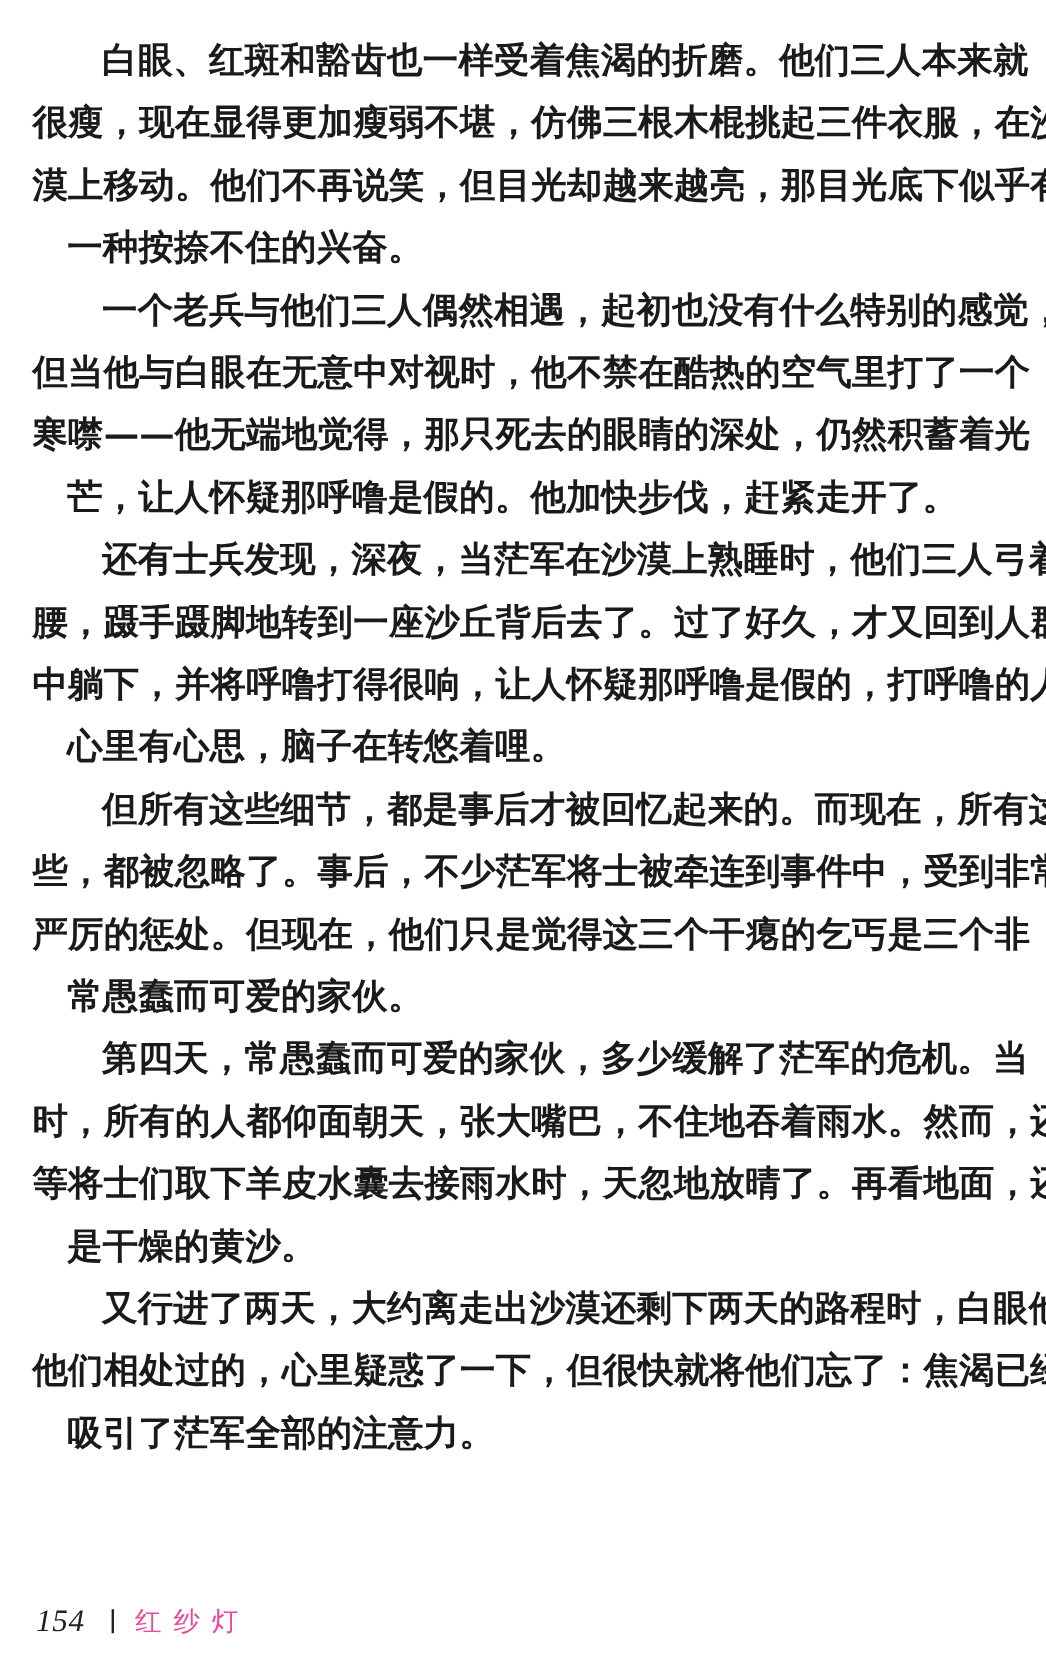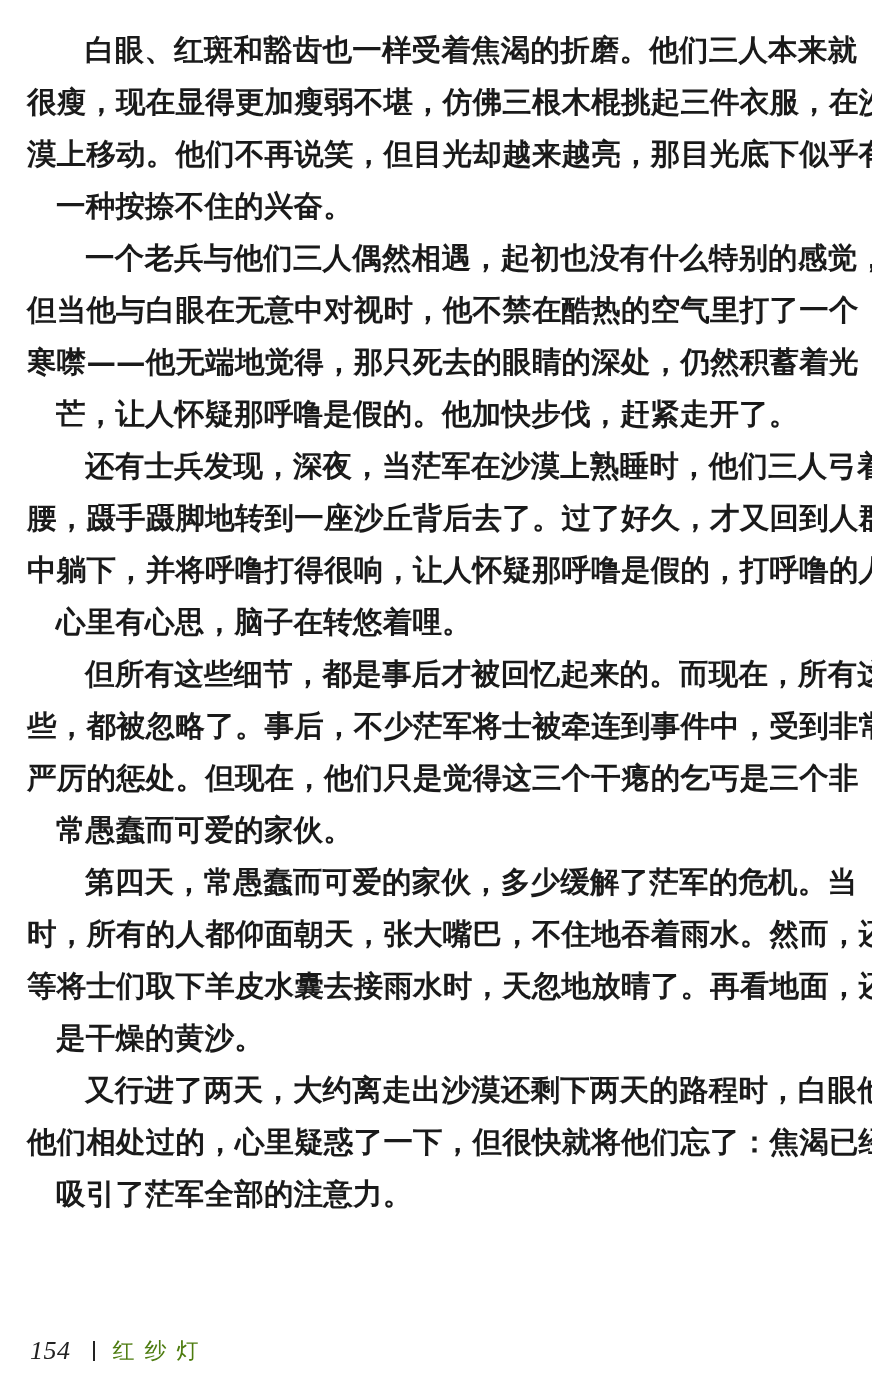--- a/index.html
+++ b/index.html
@@ -59,21 +59,21 @@
     }
     .footer-divider {
       width: 2px;
       height: 20px;
       background: #222;
       margin: 0 18px 0 22px;
     }
     .book-title {
       font-size: 22px;
       letter-spacing: 10px;
-      color: #4d7c0f;
+      color: #ec4899;
     }
   </style>
 </head>
 <body>
 
 <div class="page">
 
   <div class="para">
     <span class="line indent">白眼、红斑和豁齿也一样受着焦渴的折磨。他们三人本来就</span>
     <span class="line">很瘦，现在显得更加瘦弱不堪，仿佛三根木棍挑起三件衣服，在沙</span>

